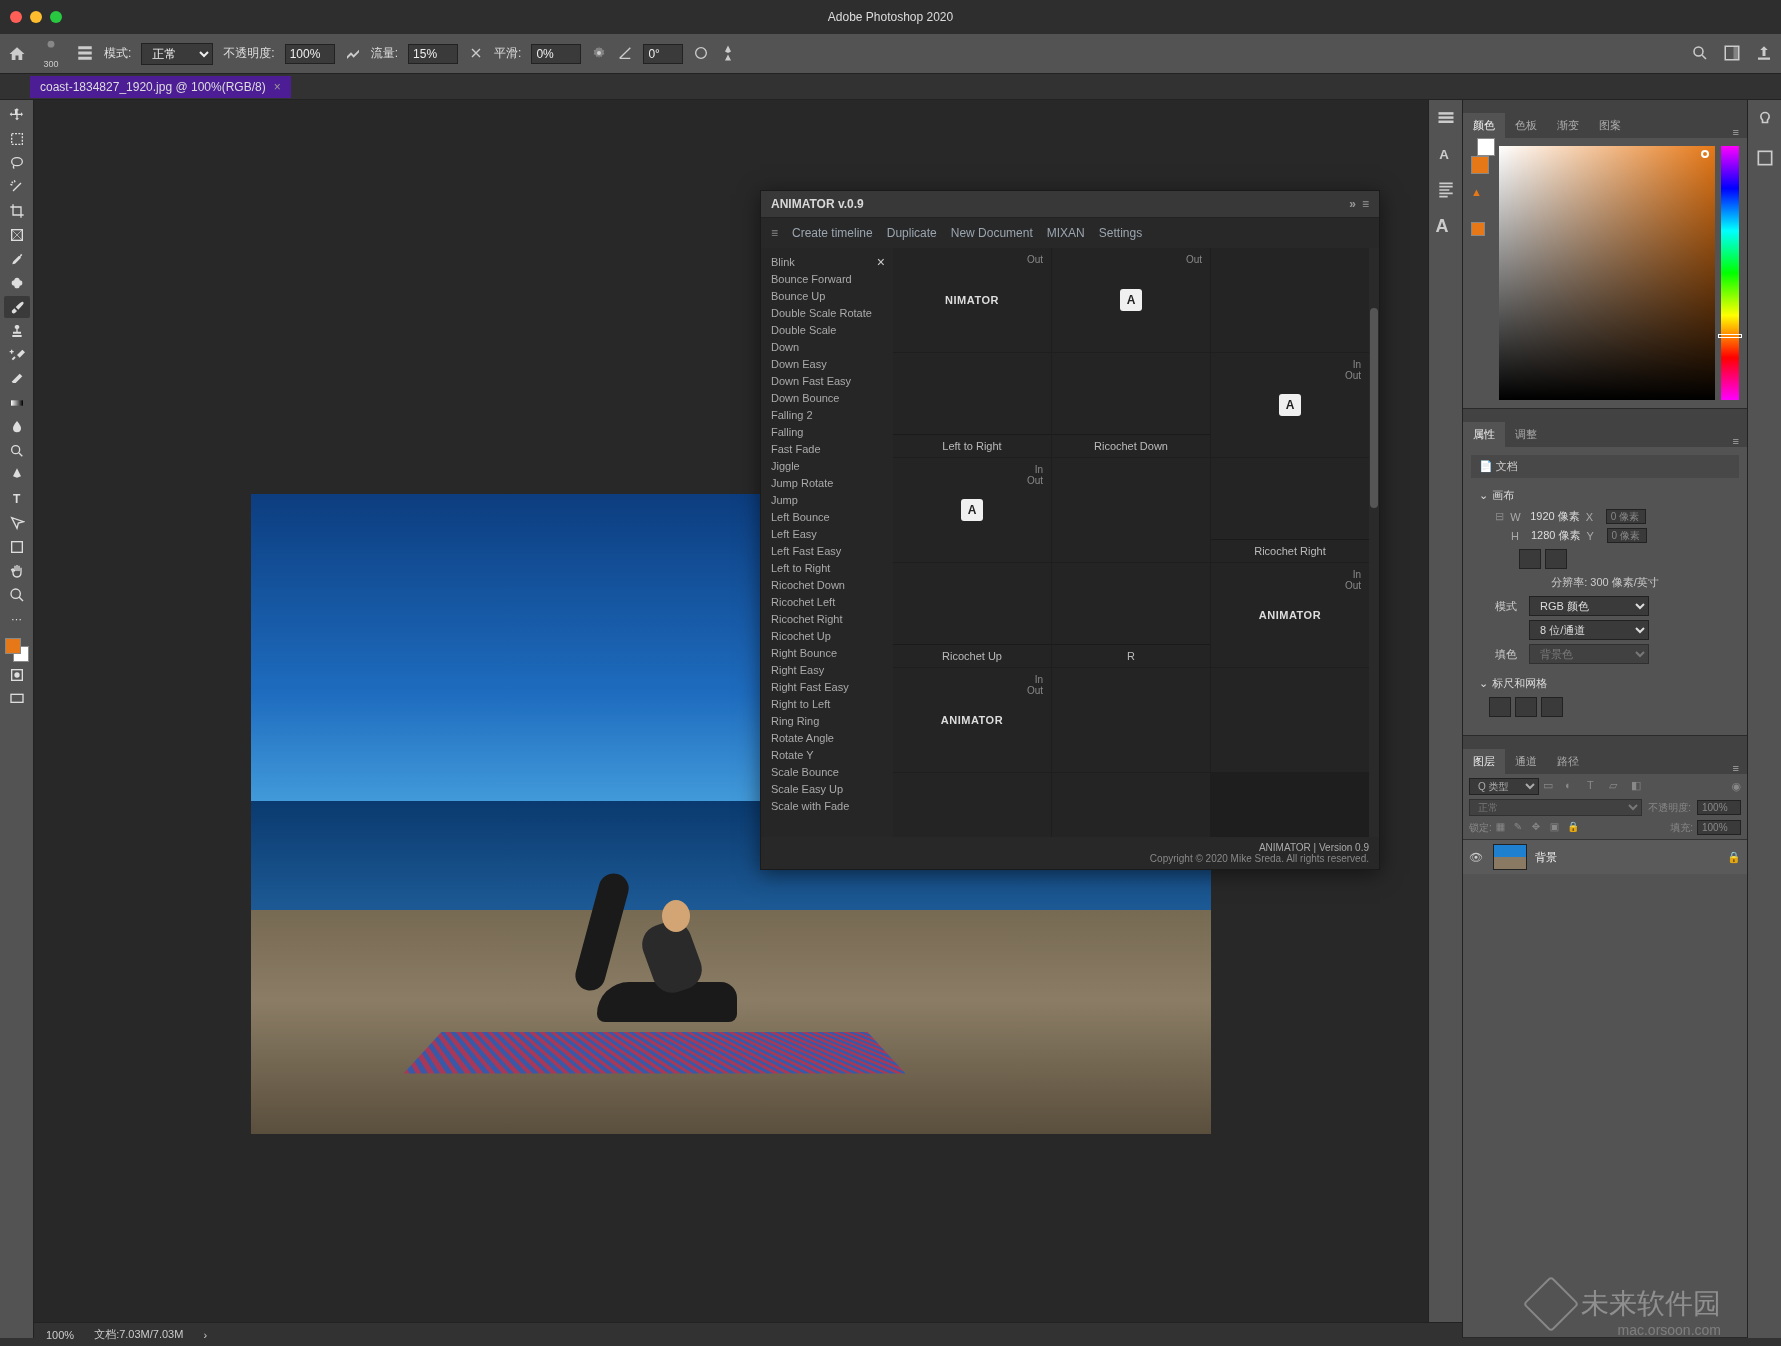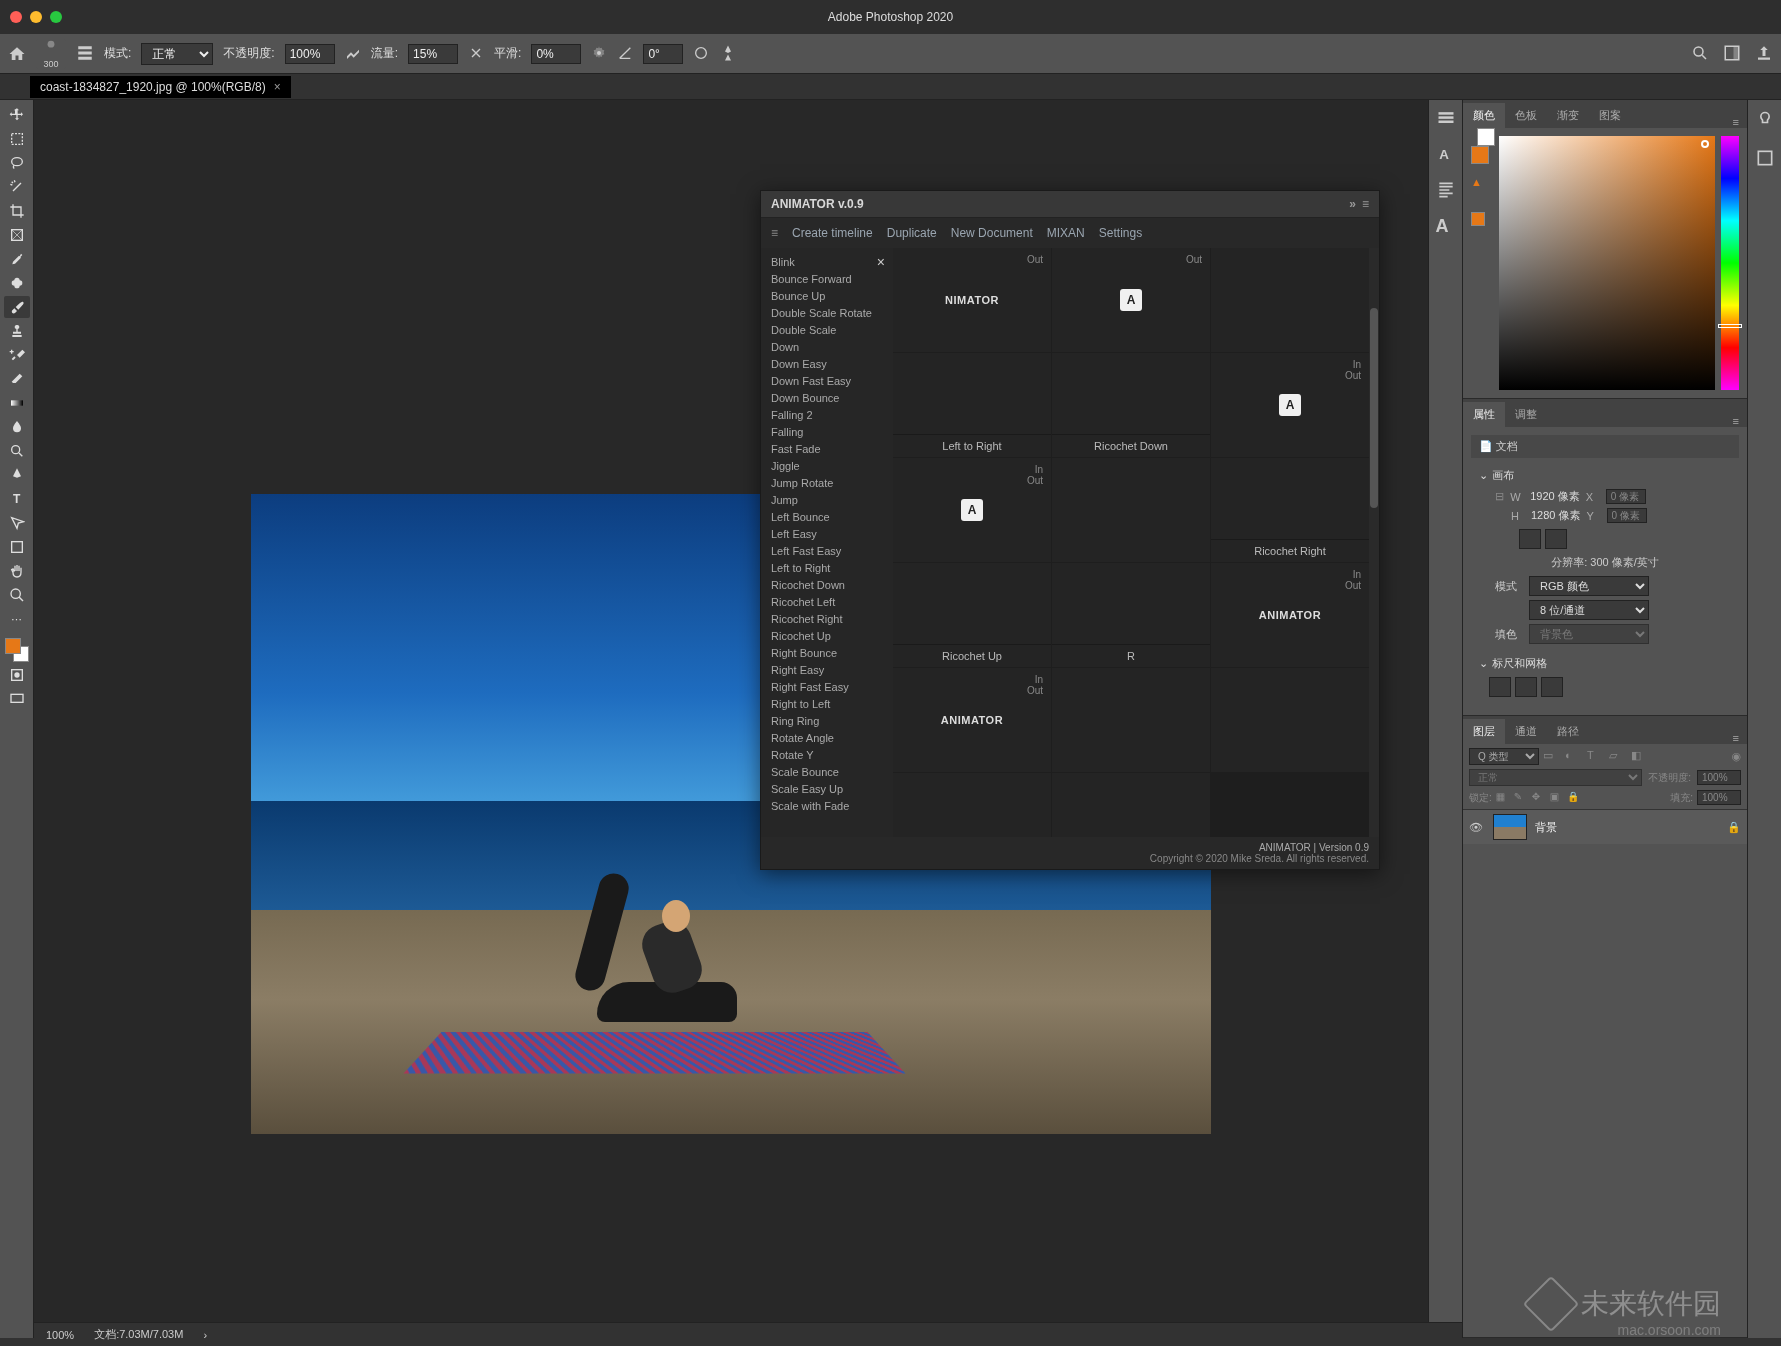--- a/index.html
+++ b/index.html
@@ -19,21 +19,21 @@
 .menubar .home-icon { width: 18px; height: 18px; }
 .menubar .brush-preview { width: 30px; height: 30px; background: #535353; border-radius: 2px; display: flex; align-items: center; justify-content: center; flex-direction: column; }
 .brush-val { font-size: 9px; color: #ccc; margin-top: 8px; }
 .opt-label { color: #ddd; font-size: 12px; }
 .opt-select { background: #3a3a3a; color: #eee; border: 1px solid #222; padding: 2px 20px 2px 6px; font-size: 12px; }
 .opt-input { background: #3a3a3a; color: #eee; border: 1px solid #222; padding: 2px 4px; width: 50px; font-size: 12px; }
 .menubar-right { margin-left: auto; display: flex; gap: 14px; align-items: center; }
 
 
 .tabbar { background: #323232; height: 26px; display: flex; align-items: center; padding-left: 30px; border-bottom: 1px solid #222; }
-.doctab { background: #000000; padding: 4px 10px; color: #ddd; font-size: 12px; display: flex; gap: 8px; align-items: center; }
+.doctab { background: #4c1d95; padding: 4px 10px; color: #ddd; font-size: 12px; display: flex; gap: 8px; align-items: center; }
 .doctab .close { color: #999; }
 
 
 .workspace { display: flex; height: calc(100% - 18px - 40px - 26px - 24px); }
 
 
 .toolbar { background: #535353; width: 34px; display: flex; flex-direction: column; align-items: center; padding-top: 4px; gap: 2px; border-right: 1px solid #222; }
 .tool { width: 26px; height: 22px; display: flex; align-items: center; justify-content: center; color: #ddd; cursor: pointer; border-radius: 2px; }
 .tool.active { background: #3a3a3a; }
 .tool svg { width: 16px; height: 16px; }
@@ -54,21 +54,21 @@
 .figure-head { position: absolute; bottom: 100px; left: 85px; width: 28px; height: 32px; background: #d4a574; border-radius: 50%; }
 .figure-leg { position: absolute; bottom: 40px; left: 10px; width: 30px; height: 120px; background: #1a1a1a; border-radius: 15px; transform: rotate(15deg); }
 
 
 .dock-col { background: #535353; width: 34px; display: flex; flex-direction: column; align-items: center; padding-top: 8px; gap: 16px; border-left: 1px solid #222; }
 .dock-icon { width: 20px; height: 20px; color: #ccc; }
 
 
 .right-panels { width: 285px; background: #535353; display: flex; flex-direction: column; border-left: 1px solid #222; }
 .panel { border-bottom: 1px solid #2a2a2a; }
-.panel-tabs { display: flex; background: #424242; height: 28px; align-items: flex-end; }
+.panel-tabs { display: flex; background: #424242; height: 38px; align-items: flex-end; }
 .panel-tab { padding: 5px 10px; color: #aaa; font-size: 11px; cursor: pointer; }
 .panel-tab.active { background: #535353; color: #eee; }
 .panel-menu { margin-left: auto; padding-right: 8px; color: #aaa; }
 .panel-body { padding: 8px; }
 
 
 .color-panel-body { display: flex; gap: 6px; height: 270px; }
 .color-mini-swatch { width: 22px; display: flex; flex-direction: column; gap: 4px; }
 .mini-fg { width: 18px; height: 18px; background: #e67817; border: 1px solid #888; }
 .mini-bg { width: 18px; height: 18px; background: #fff; border: 1px solid #888; margin-top: -8px; margin-left: 6px; }

